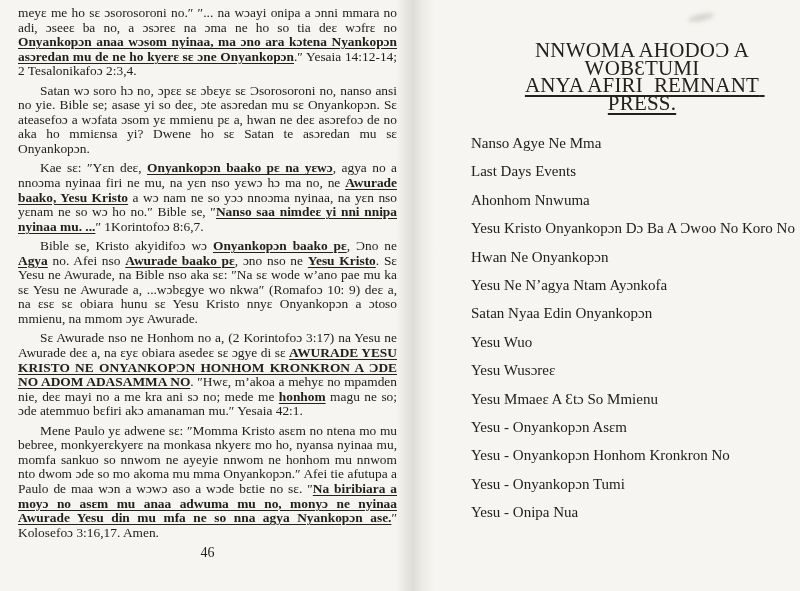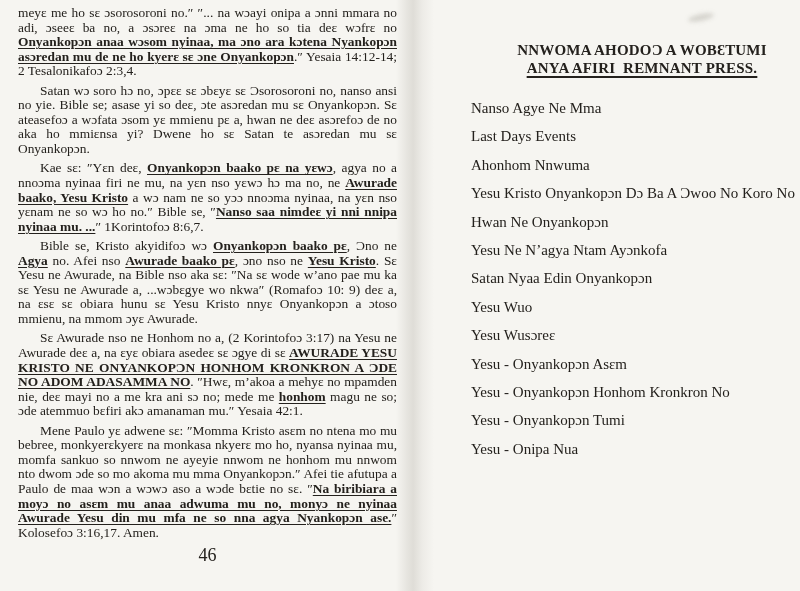--- a/index.html
+++ b/index.html
@@ -51,33 +51,33 @@
   .left-text p.para.indent { text-indent: 22px; }
   .left-text span.b { font-weight: bold; }
   .left-text span.i { }
   .left-text span.u {
     text-decoration: underline;
     text-decoration-thickness: 1.3px;
     text-underline-offset: 1.5px;
   }
   .page-num {
     width: 100%; text-align: center;
-    font-size: 18px; margin-top: 1px;
+    font-size: 14px; margin-top: 1px;
   }
 
   
   .right-page {
     position: absolute; left: 450px; top: 42px; width: 336px;
   }
   .heading {
     text-align: center;
     margin-left: 52px;
     width: 280px;
-    font-weight: bold;
-    font-size: 15px;
+    font-weight: normal;
+    font-size: 21px;
     line-height: 17.5px;
     letter-spacing: 0.2px;
   }
   .heading .h2 {
     text-decoration: underline;
     text-decoration-thickness: 1.6px;
     text-underline-offset: 2.5px;
     white-space: pre-wrap;
   }
   ul.titles {
@@ -119,20 +119,21 @@
     <ul class="titles" id="titles">
         <li>Nanso Agye Ne Mma</li>
         <li>Last Days Events</li>
         <li>Ahonhom Nnwuma</li>
         <li>Yesu Kristo Onyankopɔn Dɔ Ba A Ɔwoo No Koro No</li>
         <li>Hwan Ne Onyankopɔn</li>
         <li>Yesu Ne N’agya Ntam Ayɔnkofa</li>
         <li>Satan Nyaa Edin Onyankopɔn</li>
         <li>Yesu Wuo</li>
         <li>Yesu Wusɔreɛ</li>
+        <li>Yesu Mmaeɛ A Ɛtɔ So Mmienu</li>
         <li>Yesu - Onyankopɔn Asɛm</li>
         <li>Yesu - Onyankopɔn Honhom Kronkron No</li>
         <li>Yesu - Onyankopɔn Tumi</li>
         <li>Yesu - Onipa Nua</li>
       </ul>
   </div>
 
 </div>
 
 </body></html>

